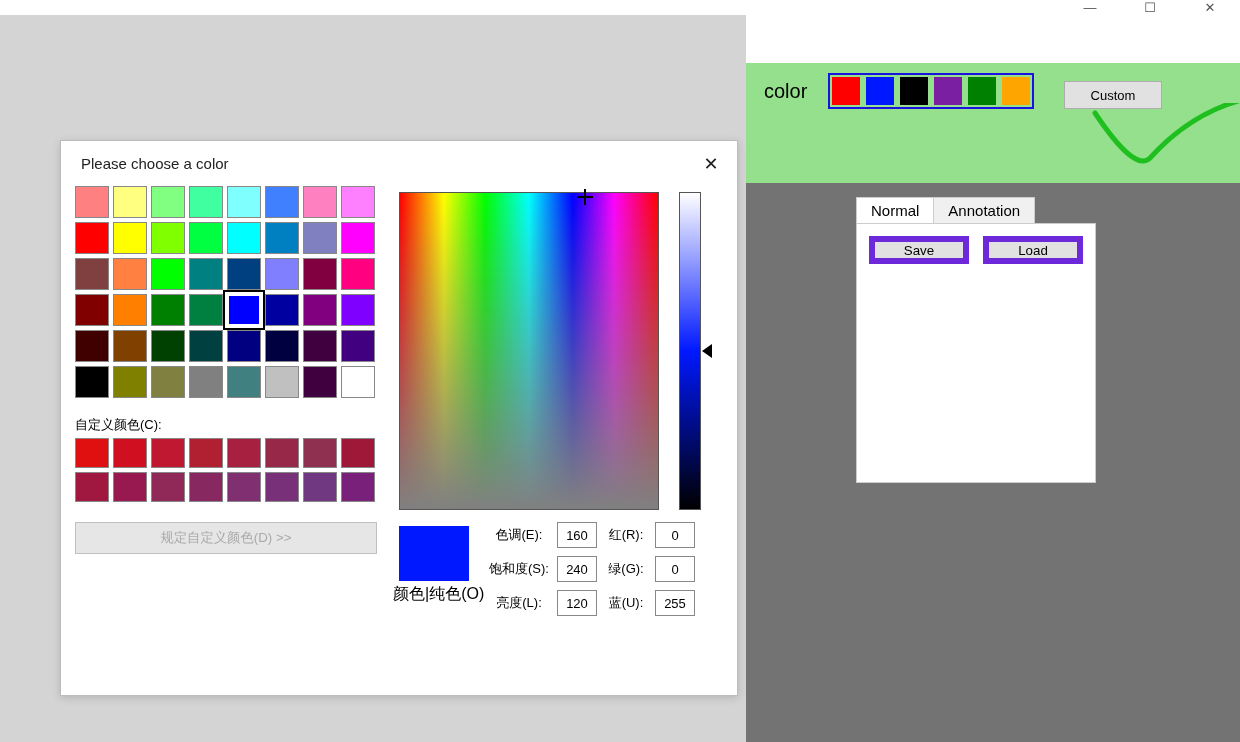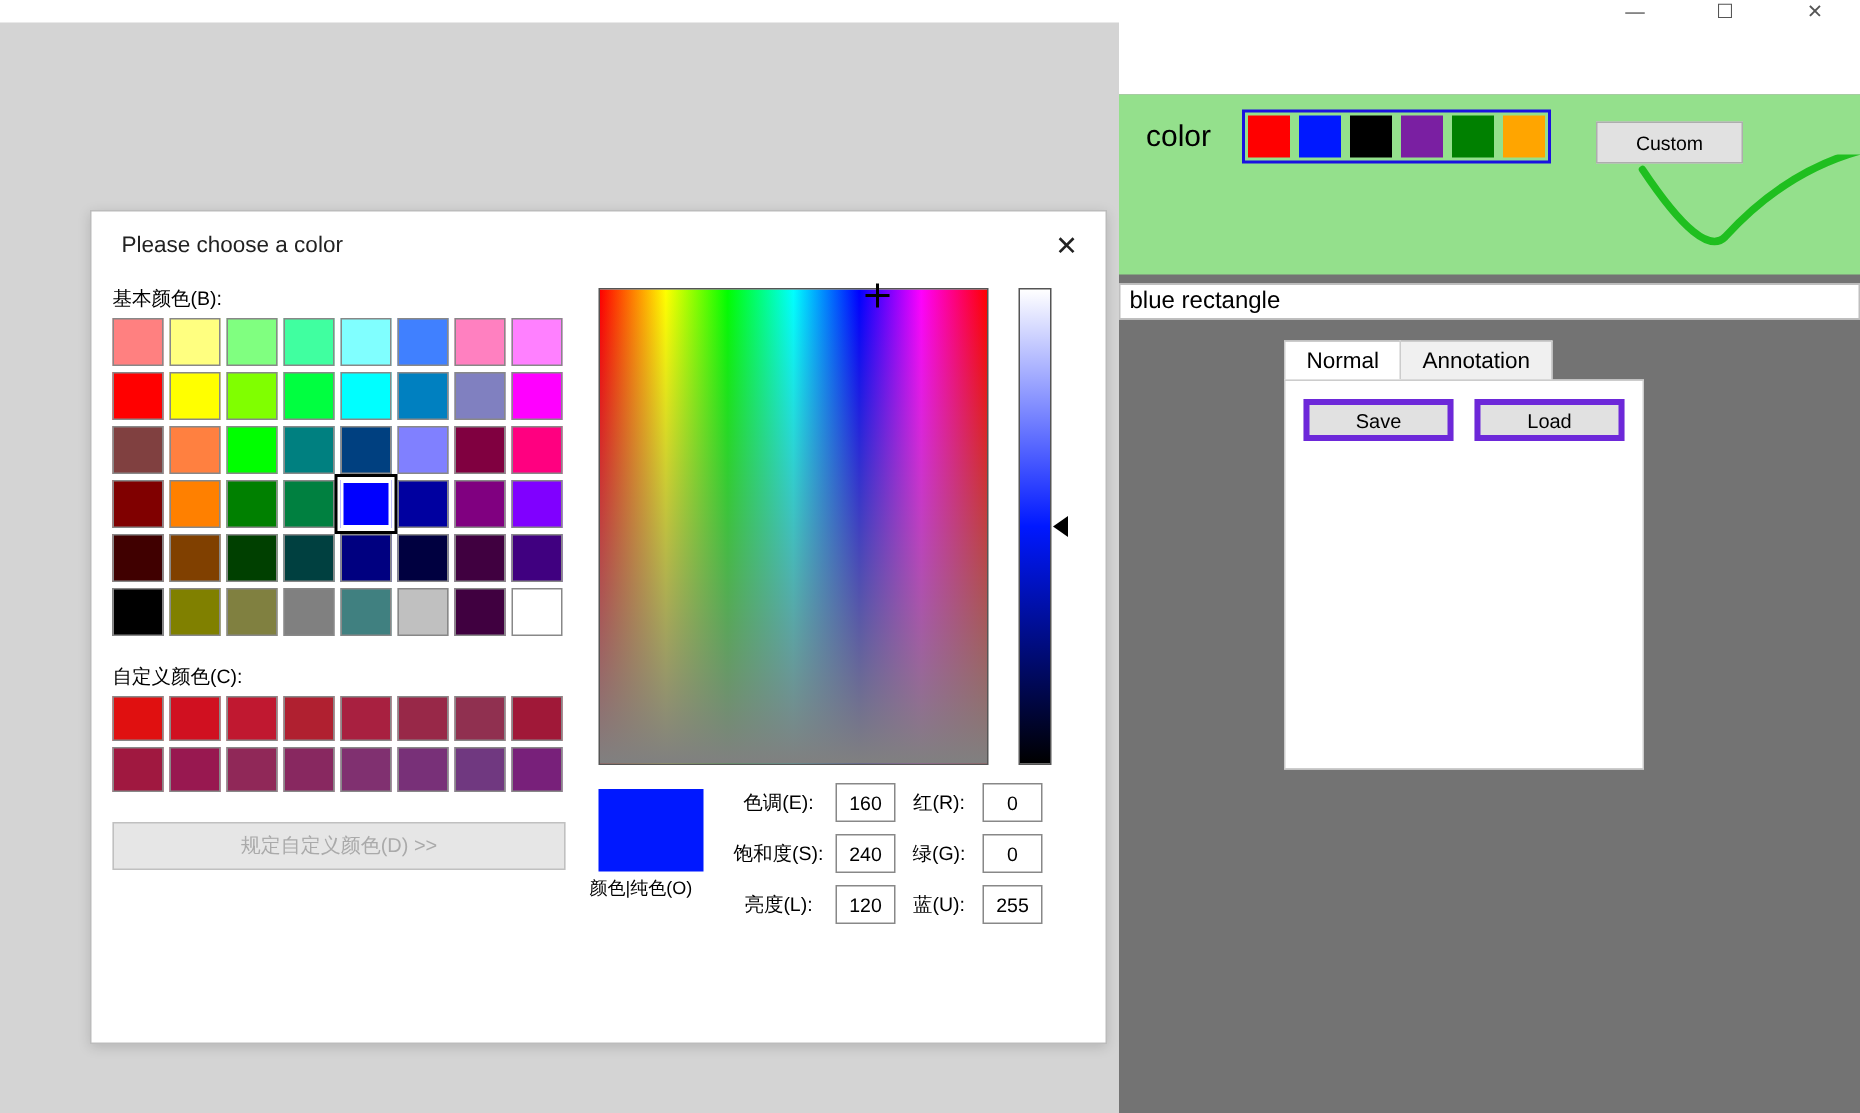--- a/index.html
+++ b/index.html
@@ -128,21 +128,21 @@
     border: 1px solid #ccc;
     width: 240px;
     height: 260px;
     background: #fff;
     padding: 12px;
   }
   .panel-btn-row { display:flex; gap:14px; }
   .panel-btn {
     width: 100px; height: 28px;
     background: #e1e1e1;
-    border: 4px solid #6d28d9;
+    border: 6px solid #6d28d9;
     font-family: inherit;
   }
 
   
   .dialog {
     position: absolute;
     left: 60px; top: 140px;
     width: 678px; height: 556px;
     background: #fff;
     border: 1px solid #bcbcbc;
@@ -247,21 +247,21 @@
   }
   .preview {
     position:absolute;
     left: 6px; top: 340px;
     width: 70px; height: 55px;
     background: #0018ff;
   }
   .preview-label {
     position:absolute;
     left: 0px; top: 398px;
-    font-size: 12px;
+    font-size: 16px;
   }
   .numlabels {
     position:absolute;
     left: 92px; top: 336px;
     display: grid;
     grid-template-columns: 72px 44px 54px 44px;
     row-gap: 8px;
     align-items: center;
     font-size: 13px;
   }
@@ -309,21 +309,20 @@
           <div class="color-swatch" style="background: rgb(0, 0, 0);"></div>
           <div class="color-swatch" style="background: rgb(122, 31, 162);"></div>
           <div class="color-swatch" style="background: rgb(0, 128, 0);"></div>
           <div class="color-swatch" style="background: rgb(255, 165, 0);"></div>
         </div>
     </div>
     <button class="custom-btn">Custom</button>
 
   </div>
 
-  <div class="status-label">blue rectangle</div>
 
   <div class="right-content">
     <div class="tabstrip">
       <div class="tab active">Normal</div>
       <div class="tab">Annotation</div>
     </div>
     <div class="tab-panel">
       <div class="panel-btn-row">
         <button class="panel-btn">Save</button>
         <button class="panel-btn">Load</button>
@@ -332,21 +331,20 @@
   </div>
 </div>
 
 <div class="dialog">
   <div class="dlg-header">
     <span>Please choose a color</span>
     <div class="dlg-close">✕</div>
   </div>
   <div class="dlg-body">
     <div class="dlg-left">
-      <div class="sect-label">基本颜色(B):</div>
       <div class="swatch-grid" id="basic-grid">
           <div class="grid-sw" style="background: rgb(255, 128, 128);"></div>
           <div class="grid-sw" style="background: rgb(255, 255, 128);"></div>
           <div class="grid-sw" style="background: rgb(128, 255, 128);"></div>
           <div class="grid-sw" style="background: rgb(64, 255, 160);"></div>
           <div class="grid-sw" style="background: rgb(128, 255, 255);"></div>
           <div class="grid-sw" style="background: rgb(64, 128, 255);"></div>
           <div class="grid-sw" style="background: rgb(255, 128, 192);"></div>
           <div class="grid-sw" style="background: rgb(255, 128, 255);"></div>
           <div class="grid-sw" style="background: rgb(255, 0, 0);"></div>

